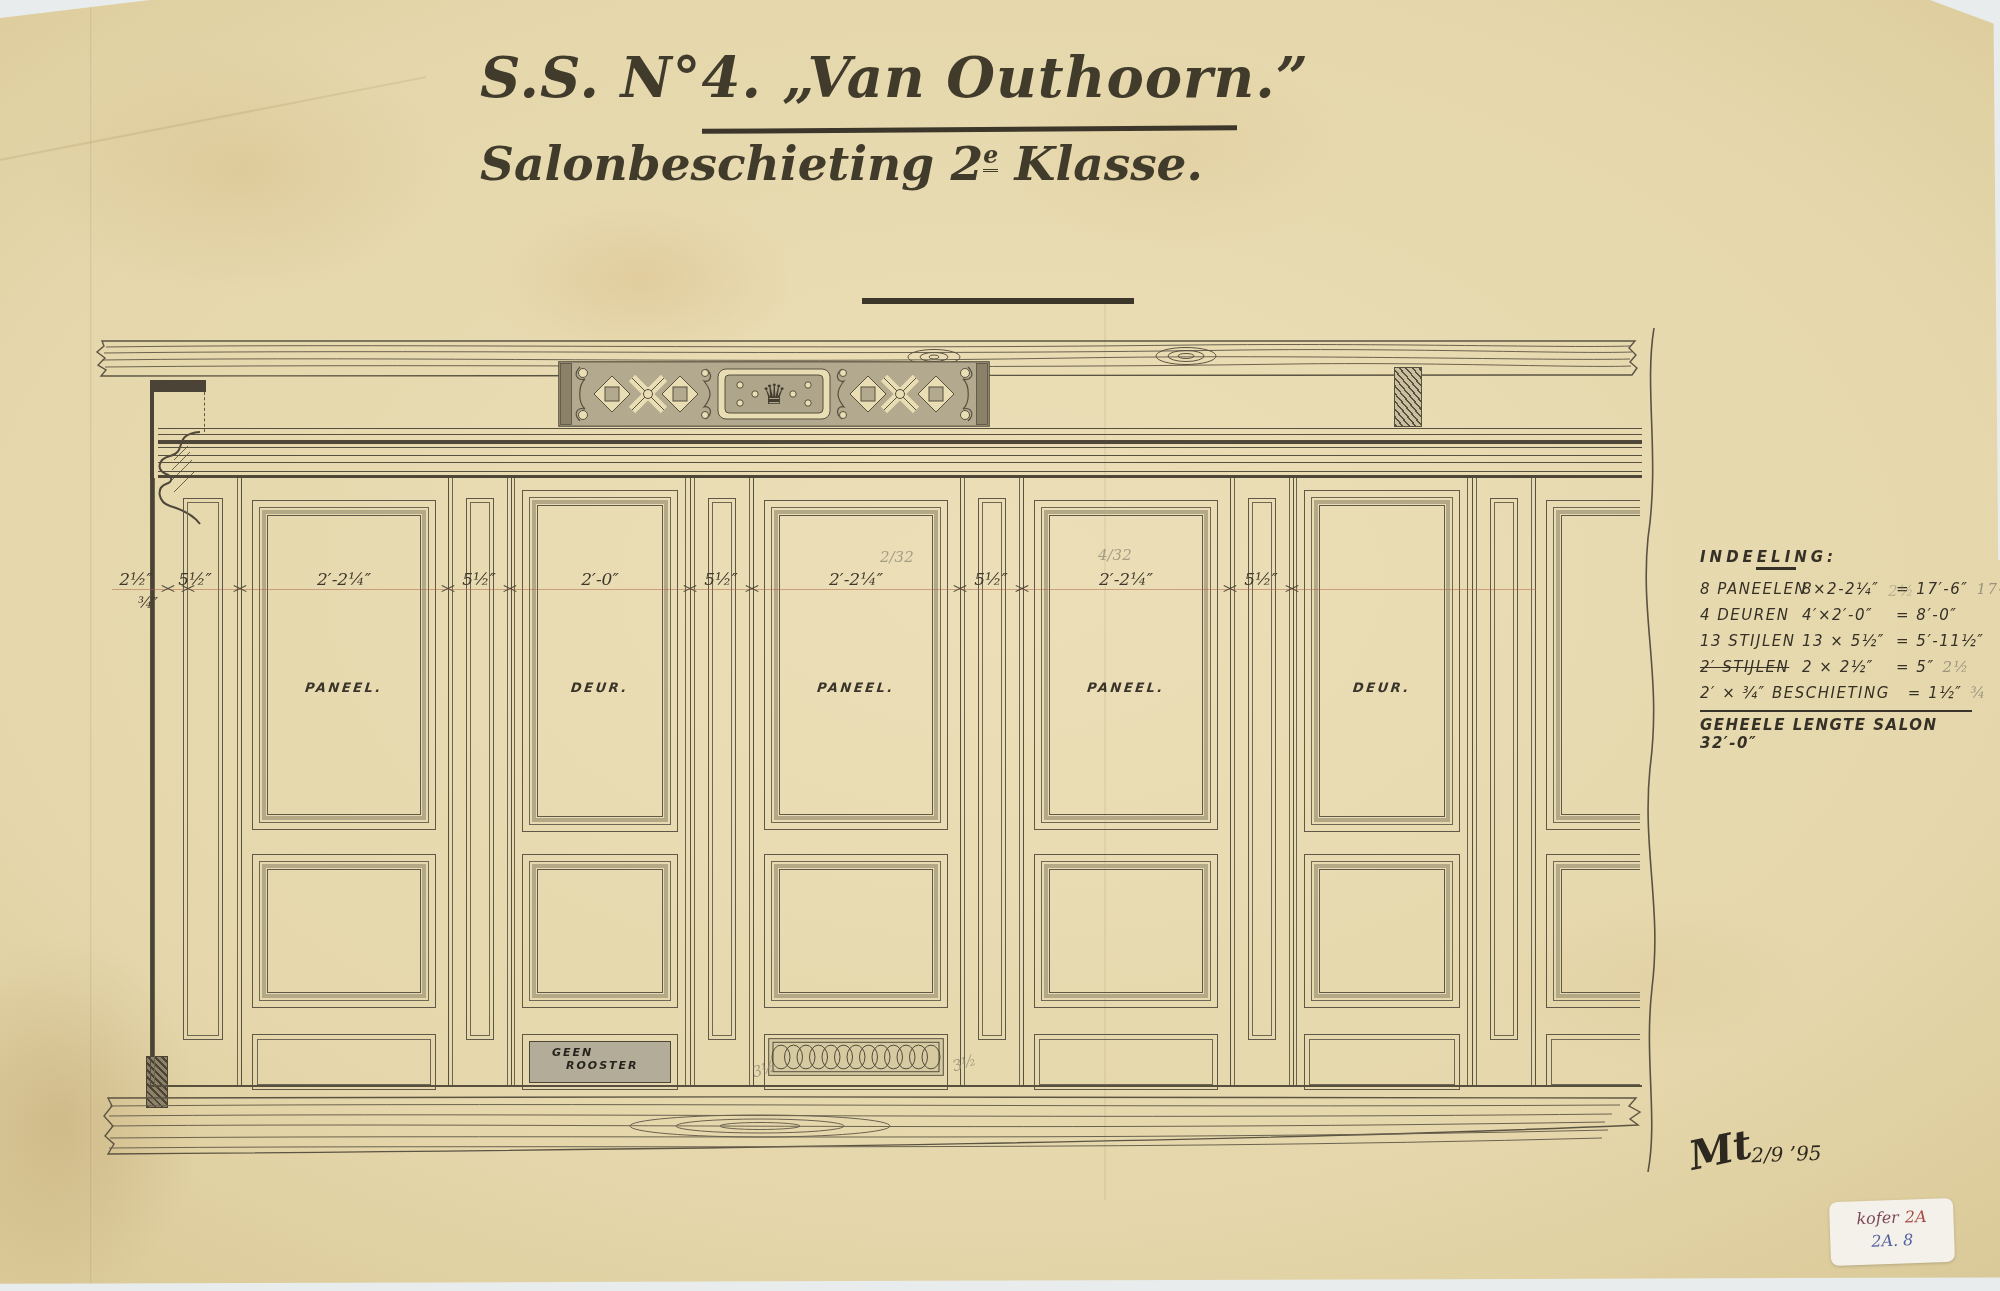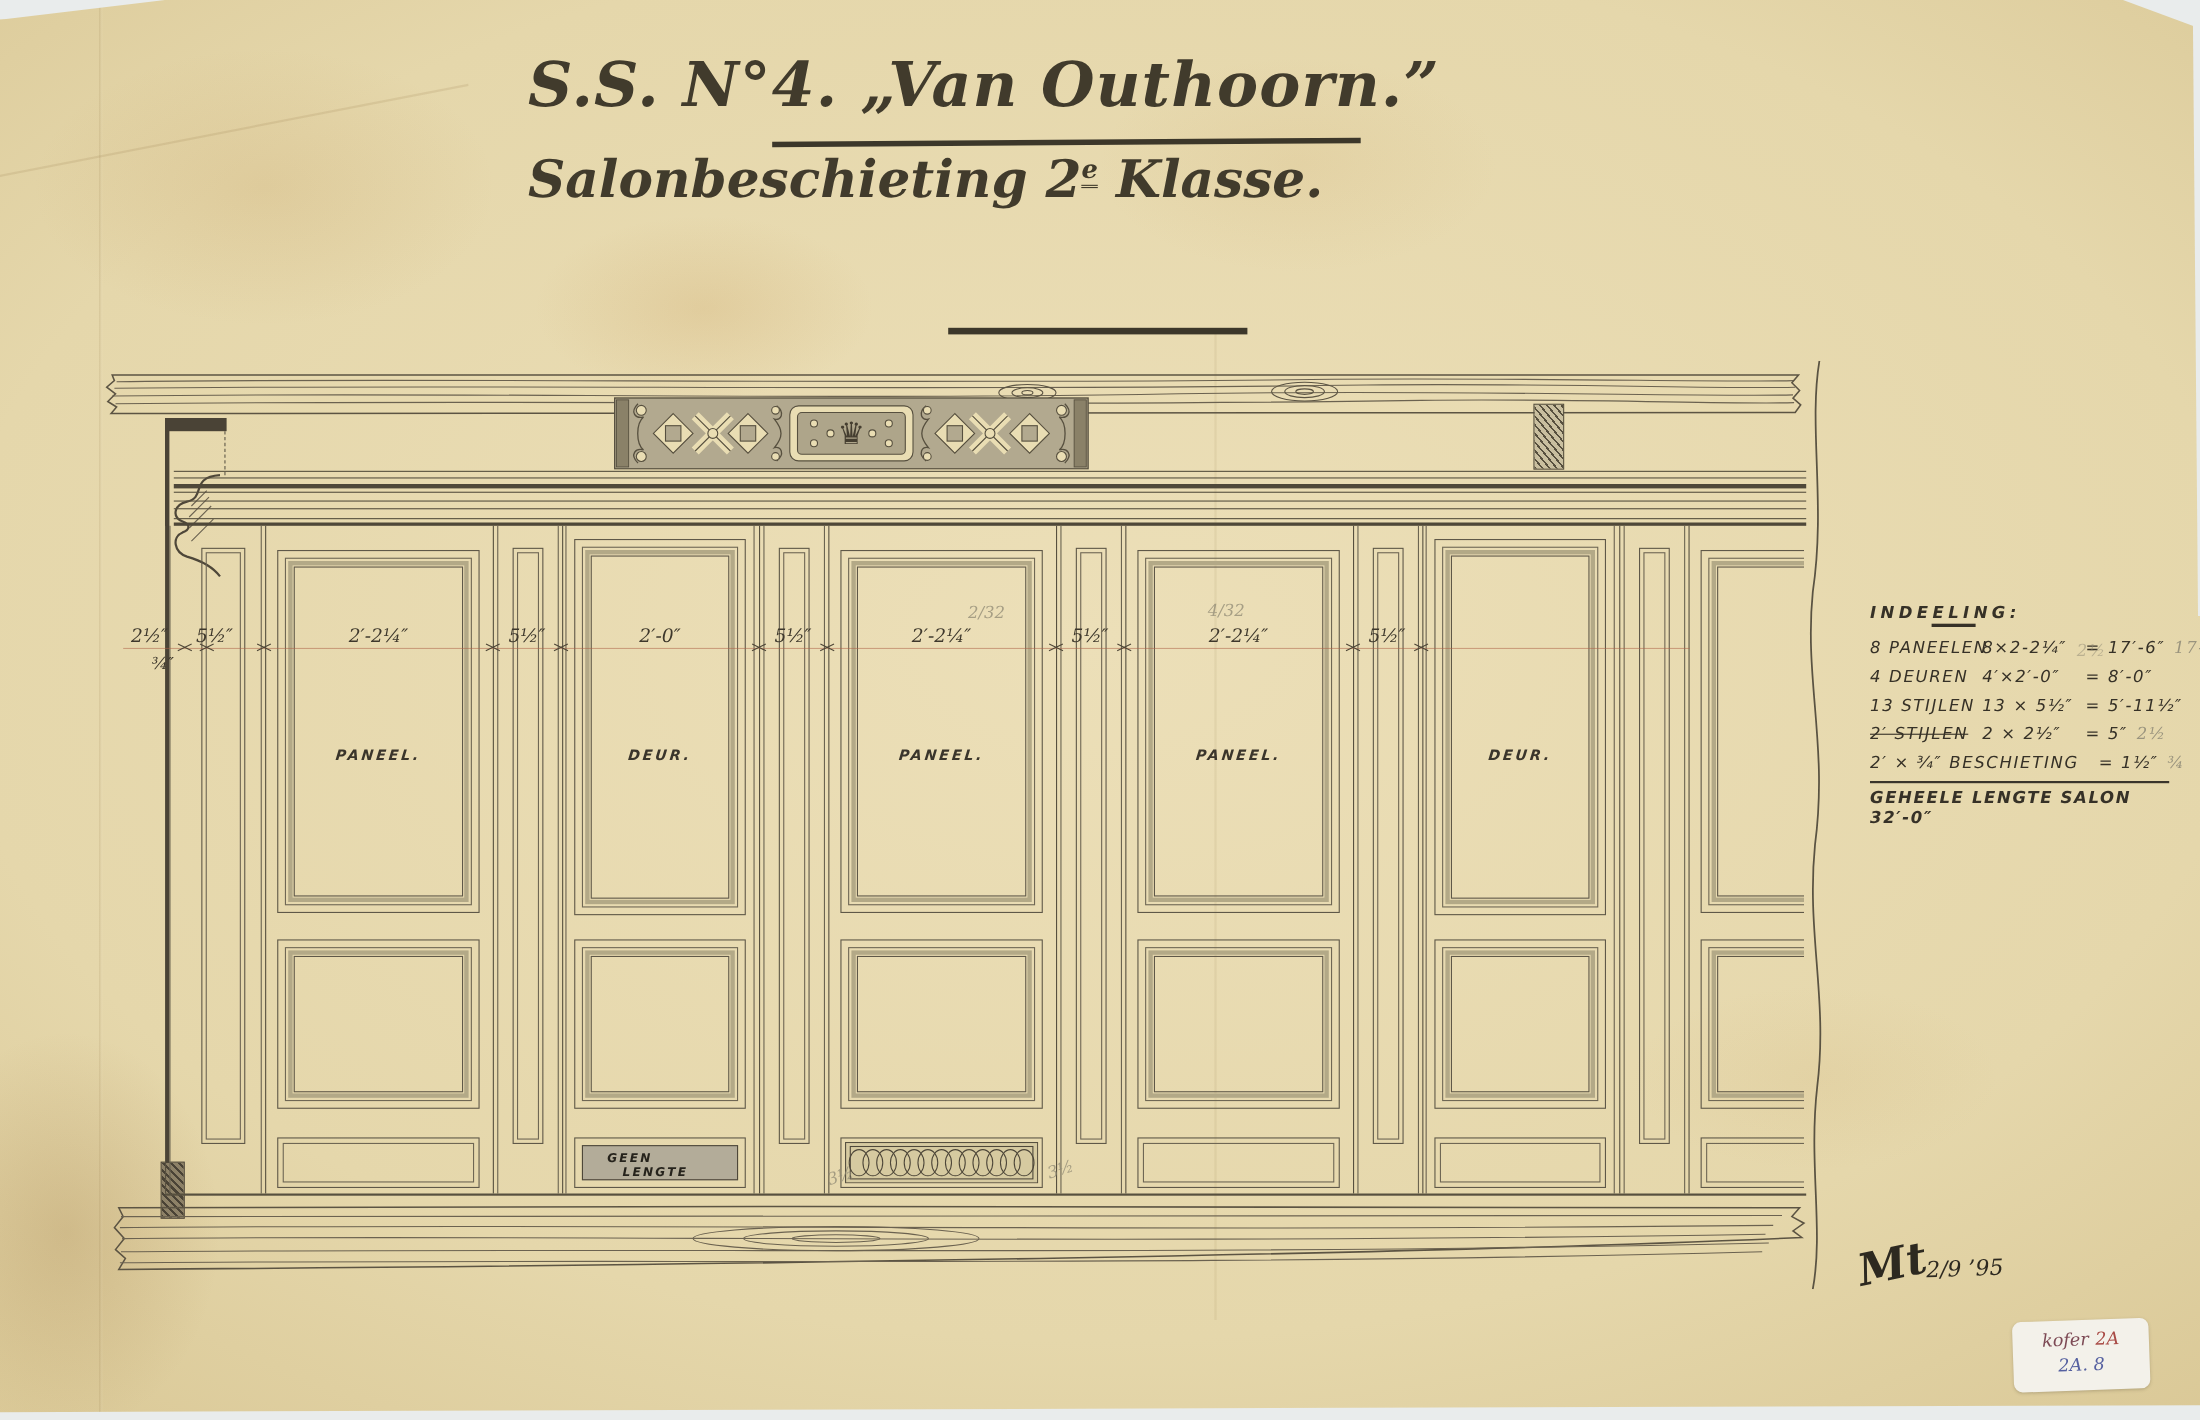--- a/index.html
+++ b/index.html
@@ -35,21 +35,21 @@
   .pnl{position:absolute;}
   .pnl .o{position:absolute;inset:0;border:1px solid #5f5848;}
   .pnl .m{position:absolute;inset:7px;border:1px solid #6f6754;}
   .pnl .b{position:absolute;inset:10px;border:4px solid #b3a987;}
   .pnl .i{position:absolute;inset:15px;border:1px solid #5f5848;}
   .deur-lines::before,.deur-lines::after{content:"";position:absolute;top:0;bottom:0;width:1px;background:#6a6250;}
   .deur-lines::before{left:4px;} .deur-lines::after{right:4px;}
   .bay-label{position:absolute;left:0;width:100%;top:202px;text-align:center;
     font-family:"DejaVu Sans",sans-serif;font-style:italic;font-weight:bold;font-size:13px;
     letter-spacing:2.5px;color:#3a352b;transform:skewX(-6deg);}
-  .plinth{position:absolute;left:12px;right:12px;top:556px;height:46px;text-decoration:underline;}
+  .plinth{position:absolute;left:12px;right:12px;top:556px;height:56px;text-decoration:underline;}
   .plinth .o{position:absolute;inset:0;border:1px solid #5f5848;}
   .plinth .in{position:absolute;inset:5px;border:1px solid #6f6754;}
   .gray-pl{position:absolute;inset:7px;background:#b3ac99;border:1px solid #4e4739;
     color:#26231c;font-family:"DejaVu Sans",sans-serif;font-weight:bold;font-style:italic;
     font-size:11px;letter-spacing:2px;line-height:13px;padding:4px 0 0 22px;}
   .dimline{position:absolute;left:112px;top:589px;width:1424px;height:1px;background:rgba(172,96,70,.5);}
   .dimx{position:absolute;top:582px;width:14px;height:14px;}
   .dimx::before,.dimx::after{content:"";position:absolute;left:0;top:6px;width:14px;height:1.4px;background:#4e4637;}
   .dimx::before{transform:rotate(26deg);} .dimx::after{transform:rotate(-26deg);}
   .dimtxt{position:absolute;top:569px;text-align:center;font-style:italic;font-size:17px;color:#3e382c;}
@@ -223,21 +223,21 @@
     <div class="pnl" style="left:12px;right:12px;top:376px;height:154px;">
         <div class="o"></div>
         <div class="m"></div>
         <div class="b"></div>
         <div class="i"></div>
       </div>
     <div class="plinth">
         <div class="o"></div>
       <div class="gray-pl">
         <span>GEEN</span><br>
-        <span style="margin-left:14px;">LENGTE</span>
+        <span style="margin-left:14px;">ROOSTER</span>
       </div>
     </div>
   </div>
 
   <div class="bay" style="left:752px;width:208px;">
     <div class="pnl" style="left:12px;right:12px;top:22px;height:330px;">
         <div class="o"></div>
         <div class="m"></div>
         <div class="b"></div>
         <div class="i"></div>

